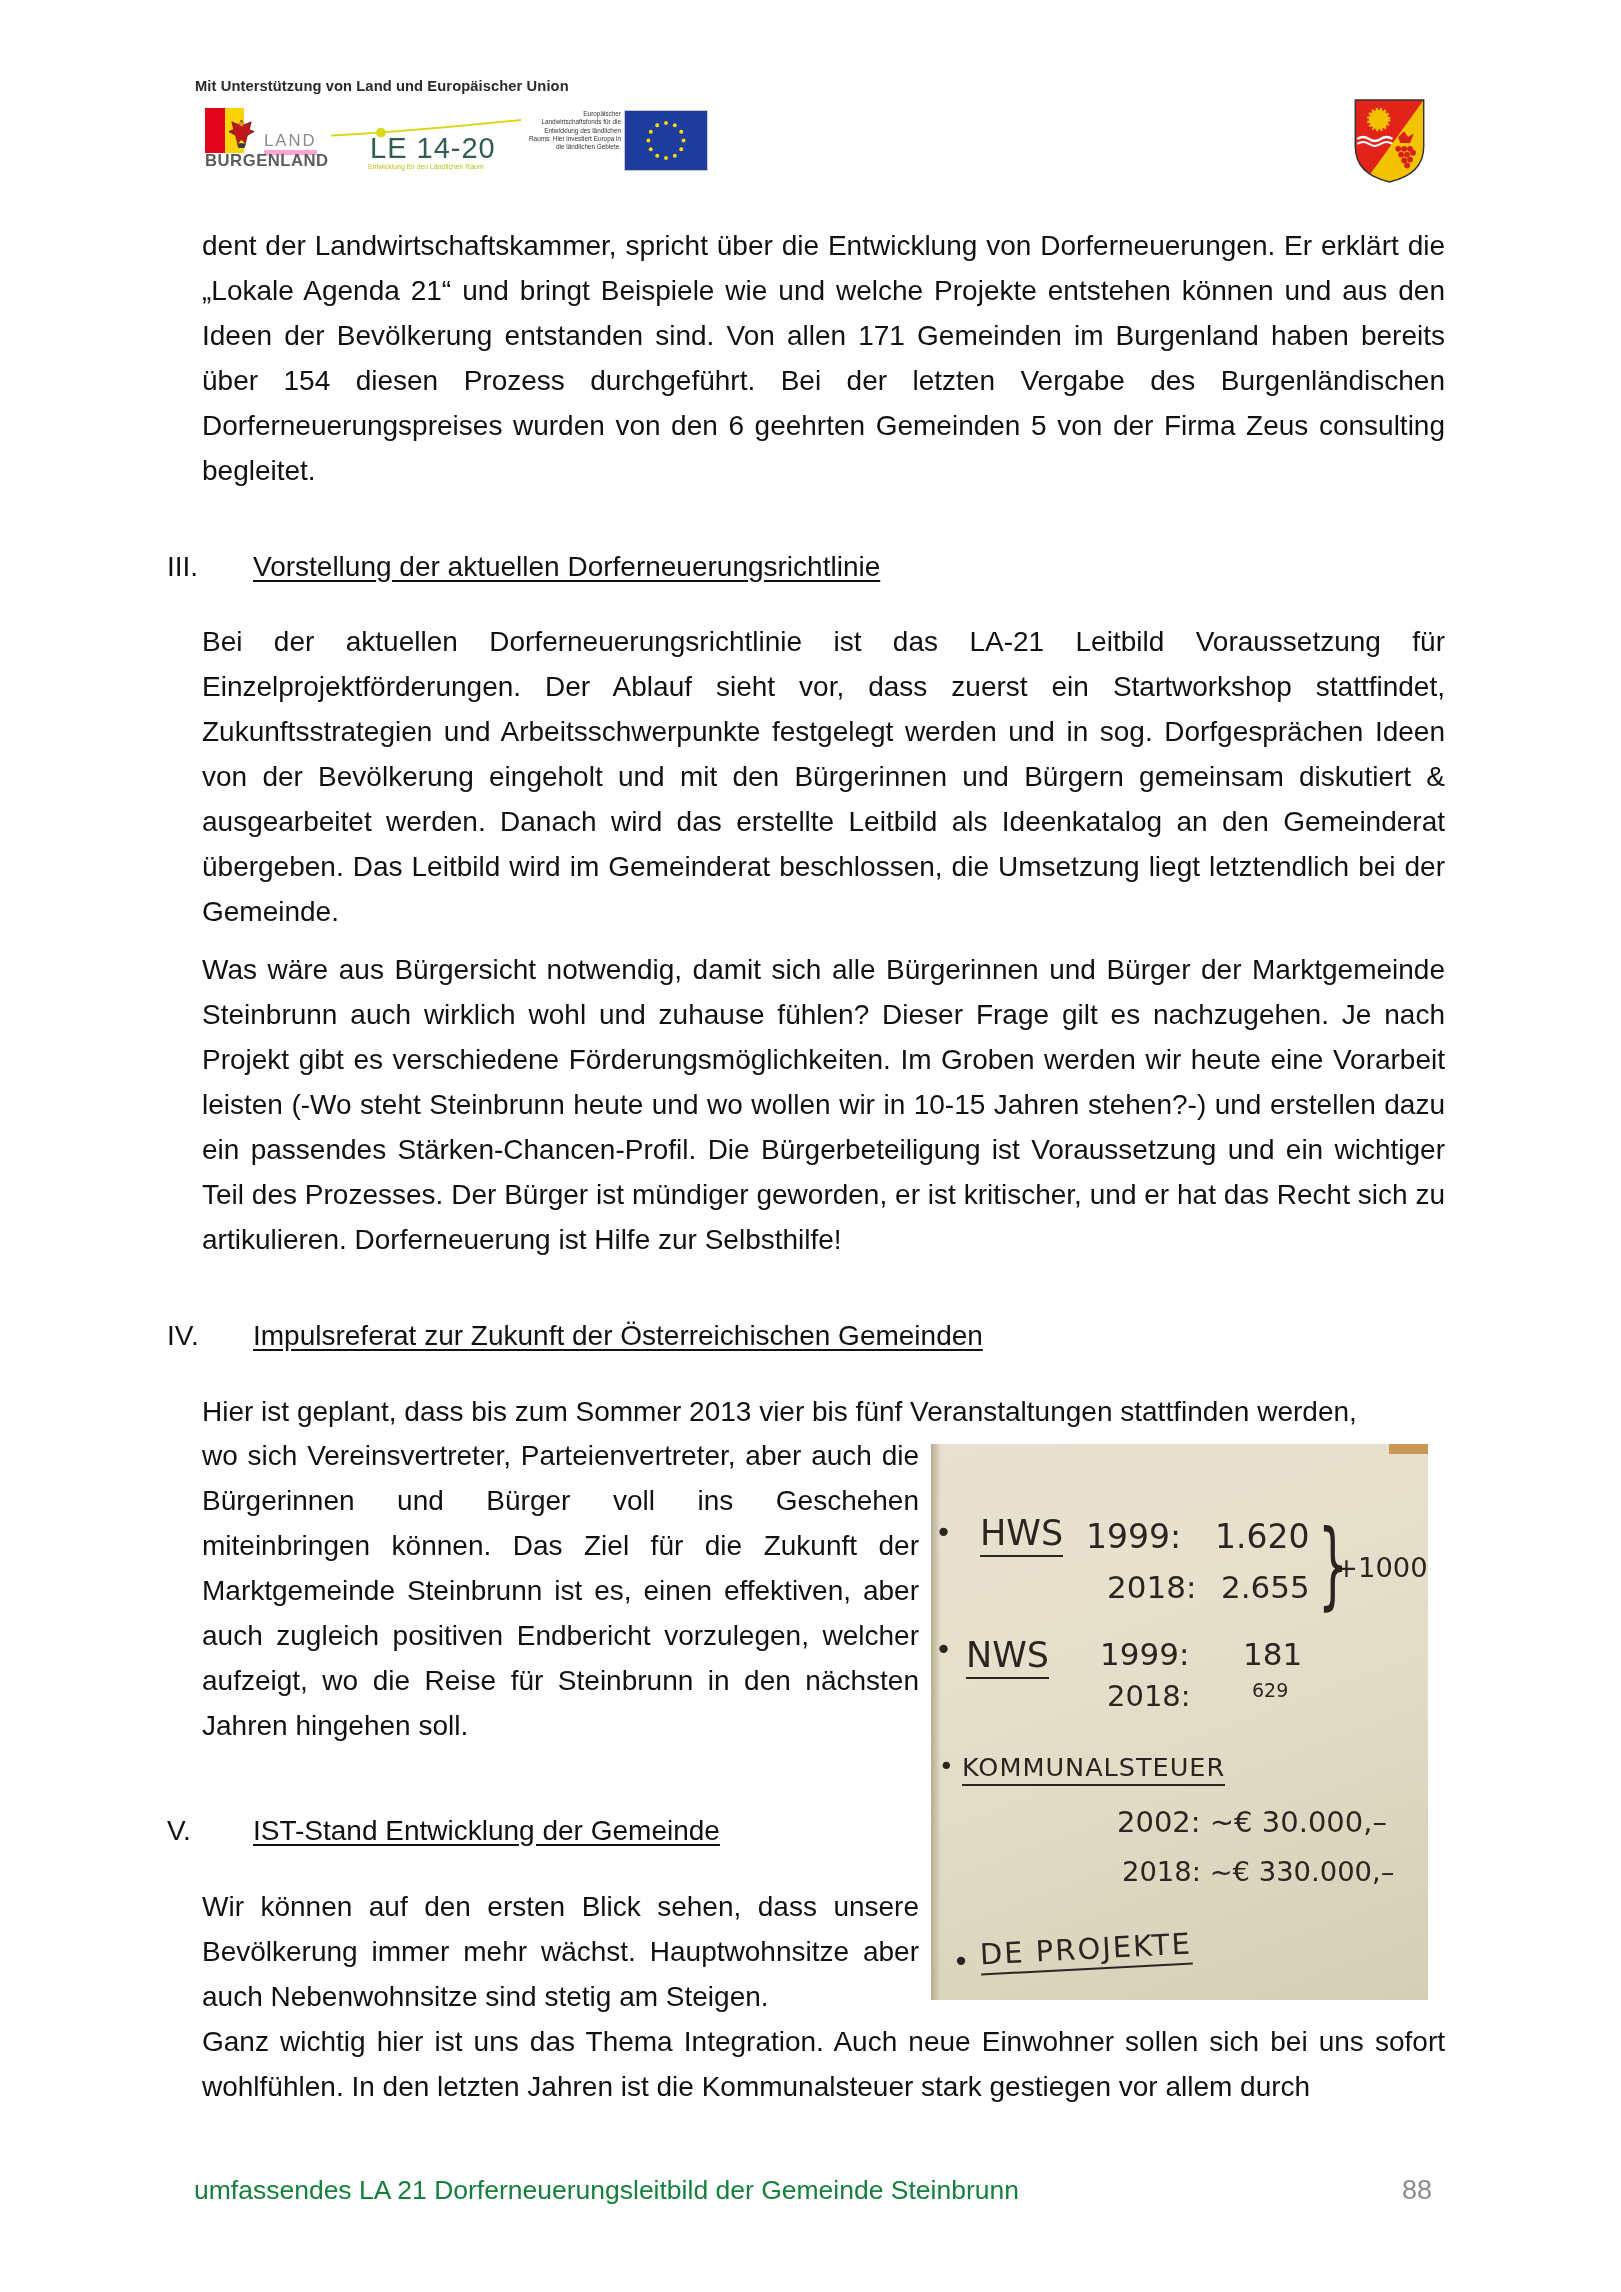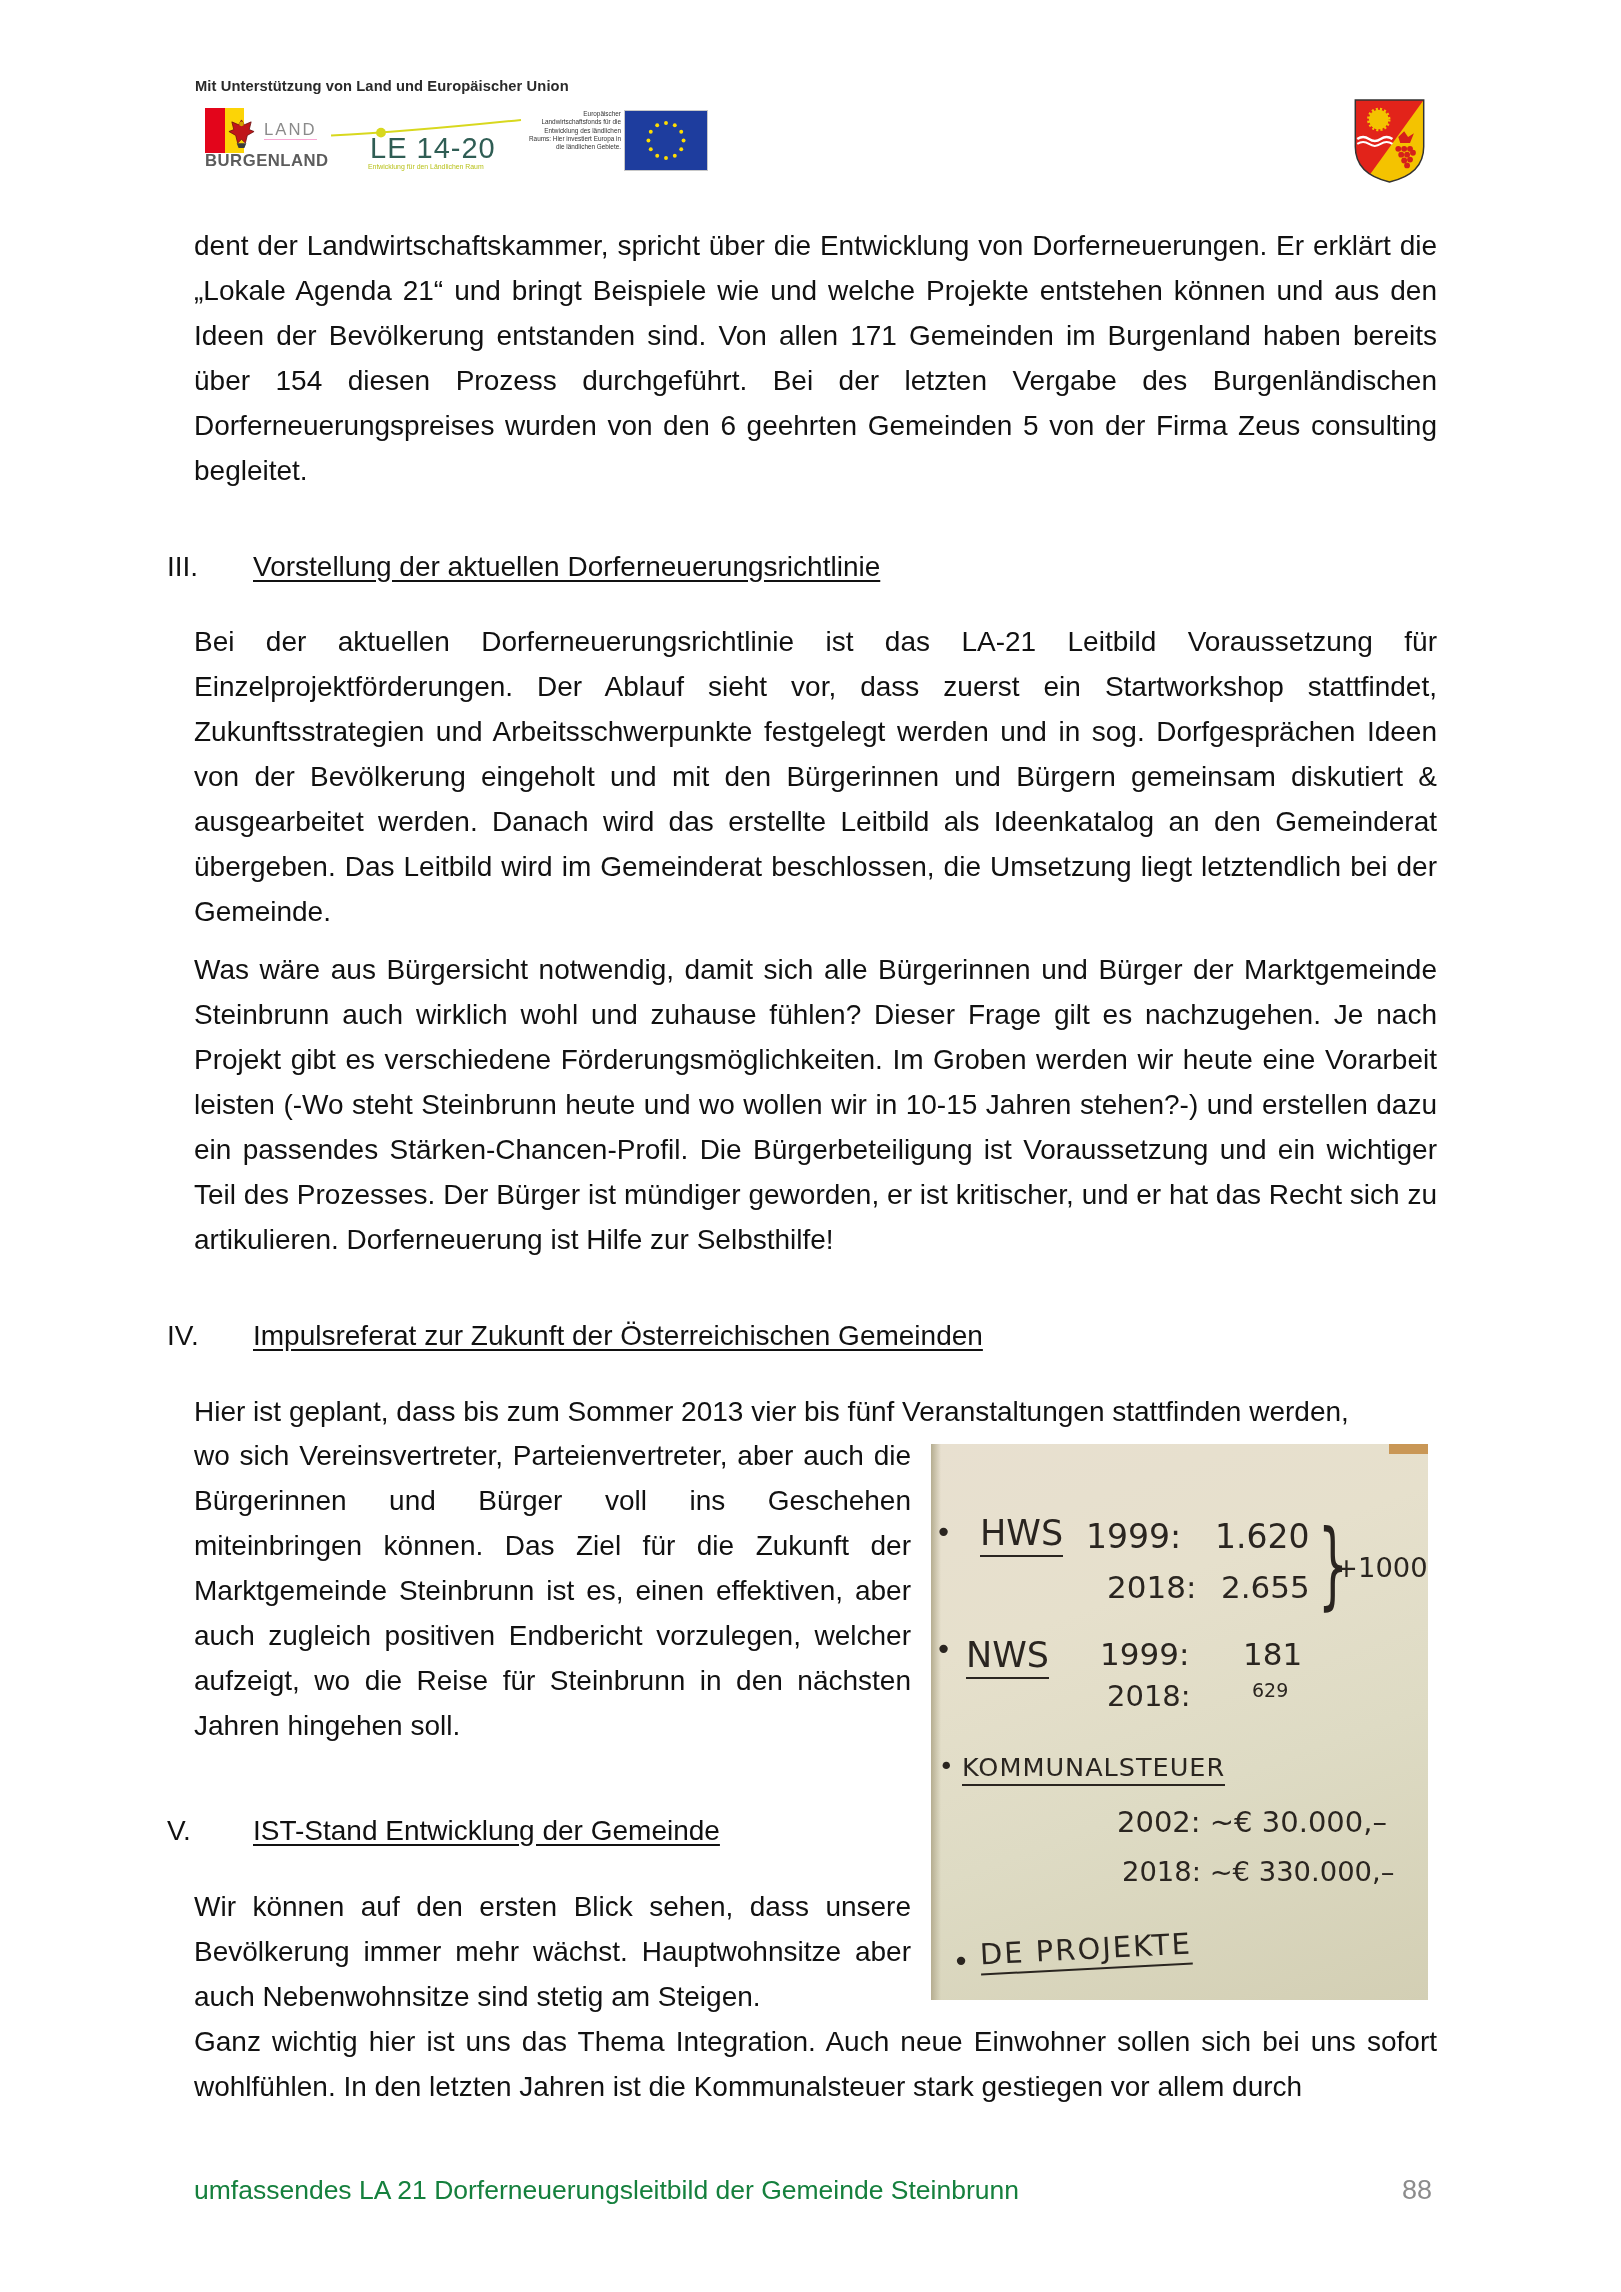--- a/index.html
+++ b/index.html
@@ -6,34 +6,34 @@
     body { width: 1621px; height: 2293px; position: relative; overflow: hidden;
            font-family: "Liberation Sans", "DejaVu Sans", sans-serif; color: #111; }
 
     
     .funding-caption { position: absolute; left: 195px; top: 78px; font-size: 14.7px; font-weight: bold; color: #2a2a2a; letter-spacing: 0.1px; }
     .logo-burgenland { position: absolute; left: 205px; top: 108px; width: 118px; height: 61px; }
     .bgld-flag { position: absolute; left: 0; top: 0; width: 39px; height: 45px; }
     .bgld-flag .red { position: absolute; left: 0; top: 0; width: 19.6px; height: 45px; background: #e3051b; }
     .bgld-flag .yellow { position: absolute; left: 19.6px; top: 0; width: 19.6px; height: 45px; background: #fcd406; }
     .bgld-eagle { position: absolute; left: 21.6px; top: 7.8px; width: 29px; height: 33px; }
-    .bgld-land { position: absolute; left: 59px; top: 13px; font-size: 16.7px; color: #8a8a8a; letter-spacing: 2px; border-bottom: 1px solid #f9a8d4; line-height: 17.6px; }
+    .bgld-land { position: absolute; left: 59px; top: 24px; font-size: 16.7px; color: #8a8a8a; letter-spacing: 2px; border-bottom: 5px solid #f9a8d4; line-height: 17.6px; }
     .bgld-name { position: absolute; left: 0; top: 43px; font-size: 16.7px; font-weight: bold; color: #5c5c5c; letter-spacing: 0.5px; }
 
     .logo-le { position: absolute; left: 329px; top: 116px; width: 196px; height: 59px; }
     .le-text { position: absolute; left: 41px; top: 15.7px; font-size: 29px; color: #2f5d54; letter-spacing: 1px; }
     .le-sub { position: absolute; left: 39px; top: 47px; font-size: 6.9px; color: #b8c21b; }
 
     .eu-caption { position: absolute; left: 527px; top: 110px; width: 94px; text-align: right; font-size: 6.4px; line-height: 8.3px; color: #333; }
     .eu-flag { position: absolute; left: 624px; top: 110px; width: 82px; height: 59px; background: #1e3d9e; border: 1px solid #c8c8c8; }
 
     .coat-of-arms { position: absolute; left: 1353px; top: 98px; width: 73px; height: 86px; }
 
     
-    .para { position: absolute; left: 194px; width: 1243px; font-size: 28px; line-height: 45px; text-align: justify; margin: 0; }
+    .para { position: absolute; left: 202px; width: 1243px; font-size: 28px; line-height: 45px; text-align: justify; margin: 0; }
     .para.narrow { width: 717px; }
     .heading { position: absolute; left: 167px; font-size: 28px; line-height: 39px; }
     .heading .num { position: absolute; left: 0; top: 0; }
     .heading .title { position: absolute; left: 86px; top: 0; white-space: nowrap; text-decoration: underline; text-underline-offset: 3.9px; }
 
     
     .photo { position: absolute; left: 931px; top: 1444px; width: 497px; height: 556px;
              background: linear-gradient(160deg, #e8e0d0 0%, #e6e0cc 30%, #dedbc4 60%, #d3cfb4 100%); overflow: hidden; }
     .photo .edge-top { position: absolute; right: 0; top: 0; width: 39px; height: 9.8px; background: #c99756; }
     .photo .edge-left { position: absolute; left: 0; top: 0; width: 9.8px; height: 556px; background: linear-gradient(90deg, #b5ad90, rgba(0,0,0,0)); }

